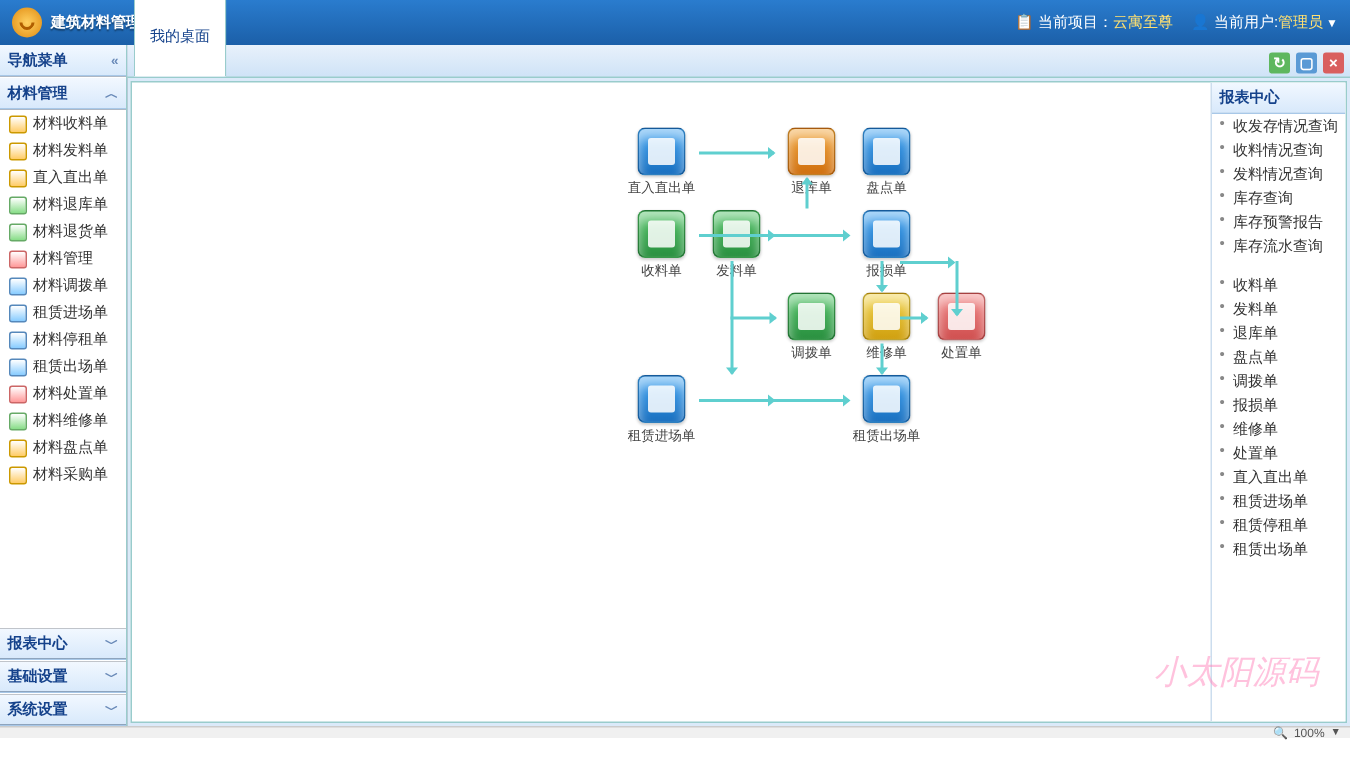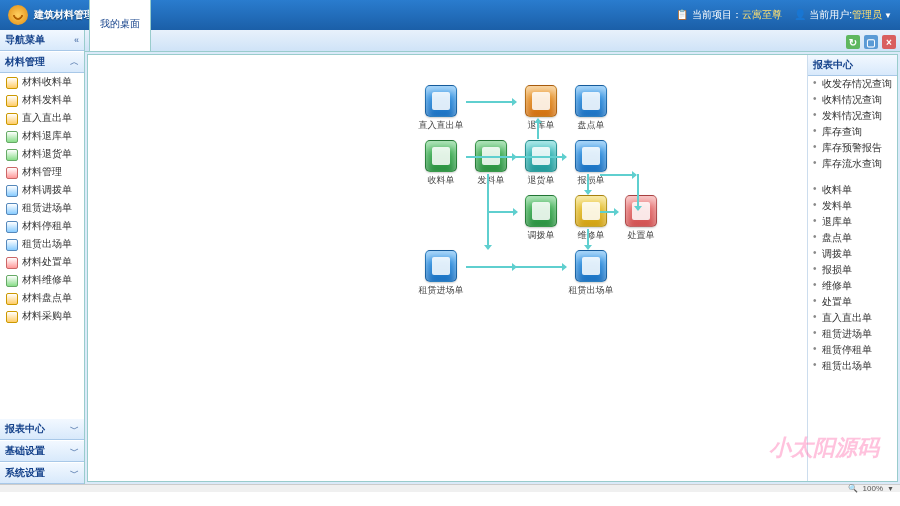--- a/index.html
+++ b/index.html
@@ -56,21 +56,21 @@
 .arr-v.up::after { top: -5px; bottom: auto; border: 4px solid transparent; border-bottom: 5px solid #5fcfcf; }
 
 .rpane { width: 90px; background: #fff; border-left: 1px solid #cde; font-size: 10px; overflow: auto; }
 .rp-hd { background: linear-gradient(#f2f8ff, #d8e9fb); border-bottom: 1px solid #a8c8e8; padding: 3px 5px; color: #15428b; font-weight: bold; font-size: 10px; }
 .rp-item { padding: 1px 5px 1px 14px; color: #333; cursor: pointer; position: relative; font-size: 10px; }
 .rp-item::before { content: "•"; position: absolute; left: 5px; color: #888; }
 
 .ftr { height: 14px; background: linear-gradient(#f2f8ff, #d8e9fb); border-top: 1px solid #a8c8e8; text-align: center; font-size: 9px; color: #3a6aa8; line-height: 14px; }
 .status { height: 8px; background: #f0f0f0; border-top: 1px solid #ccc; display: flex; justify-content: flex-end; align-items: center; padding: 0 6px; font-size: 8px; color: #555; gap: 4px; }
 
-.wm { position: absolute; right: 18px; bottom: 18px; font-size: 22px; color: rgba(255,120,180,.45); font-weight: bold; font-style: italic; pointer-events: none; }
+.wm { position: absolute; right: 18px; bottom: 18px; font-size: 22px; color: rgba(255,120,180,.45); font-weight: normal; font-style: italic; pointer-events: none; }
 </style>
 </head>
 <body>
 
 <div class="hdr">
   <div class="logo-ico"></div>
   <div class="app-title">建筑材料管理系统</div>
   <div class="hdr-sp"></div>
   <div class="hdr-r">
     <span>📋 <span>当前项目：</span><b>云寓至尊</b></span>
@@ -183,24 +183,20 @@
             <div class="box c-bl"></div>
             <div>盘点单</div>
           </div>
           <div class="node" style="left: 80px; top: 65px;">
             <div class="box c-gr"></div>
             <div>收料单</div>
           </div>
           <div class="node" style="left: 130px; top: 65px;">
             <div class="box c-gr"></div>
             <div>发料单</div>
-          </div>
-          <div class="node" style="left: 180px; top: 65px;">
-            <div class="box c-cy"></div>
-            <div>退货单</div>
           </div>
           <div class="node" style="left: 230px; top: 65px;">
             <div class="box c-bl"></div>
             <div>报损单</div>
           </div>
           <div class="node" style="left: 180px; top: 120px;">
             <div class="box c-gr"></div>
             <div>调拨单</div>
           </div>
           <div class="node" style="left: 230px; top: 120px;">

